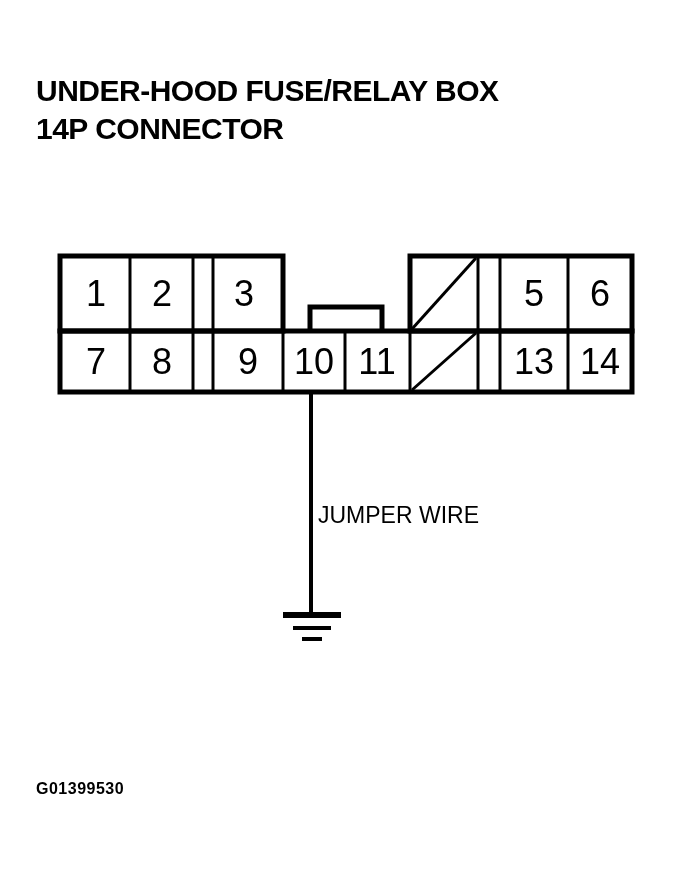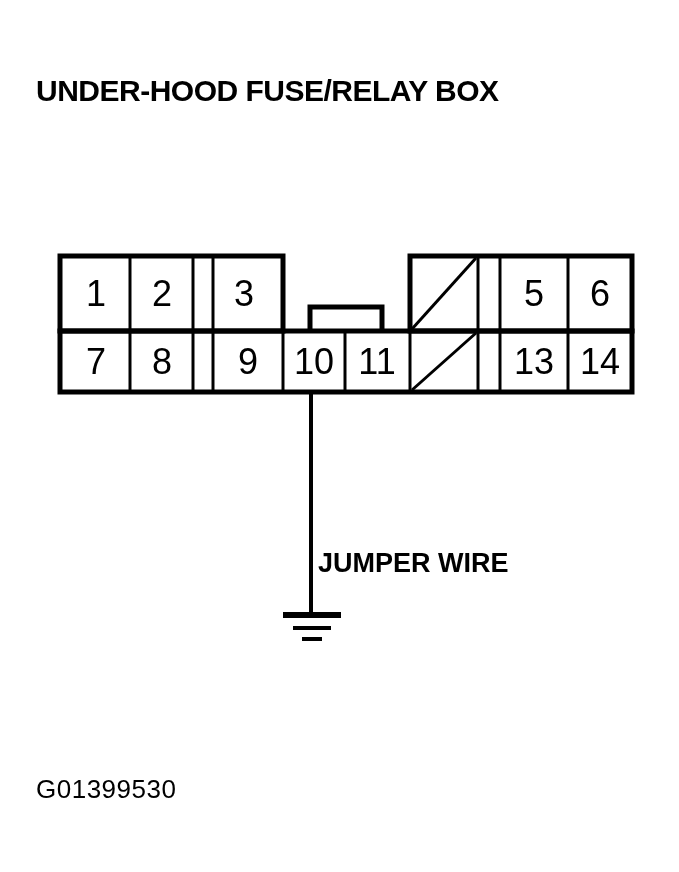--- a/index.html
+++ b/index.html
@@ -54,43 +54,42 @@
     font-weight: bold;
     font-size: 27px;
     line-height: 30px;
     white-space: nowrap;
   }
   .label-jumper {
     position: absolute;
     left: 318px;
     top: 500px;
     font-family: "Liberation Sans", sans-serif;
-    font-weight: bold;
-    font-size: 27px;
+    font-weight: normal;
+    font-size: 23px;
     line-height: 30px;
     white-space: nowrap;
-    margin-top: 48px;
   }
   .caption {
     position: absolute;
     left: 84px;
     top: 719px;
     font-family: "Liberation Sans", sans-serif;
     font-weight: normal;
     font-size: 30px;
     line-height: 36px;
     white-space: nowrap;
   }
   .figure-id {
     position: absolute;
     left: 36px;
     top: 777px;
     font-family: "Liberation Sans", sans-serif;
-    font-weight: normal;
-    font-size: 26px;
+    font-weight: bold;
+    font-size: 16px;
     line-height: 24px;
     letter-spacing: 0.5px;
     white-space: nowrap;
   }
 
   .pin-num {
     font-family: "Liberation Sans", sans-serif;
     font-weight: normal;
     font-size: 36px;
     fill: #000;
@@ -98,20 +97,21 @@
     dominant-baseline: middle;
   }
 </style>
 </head>
 <body>
 
 <div class="figure">
 
   <div class="title-block">
     <div class="title-line">UNDER-HOOD FUSE/RELAY BOX</div>
+    <div class="title-line">14P CONNECTOR</div>
   </div>
 
   <svg class="connector-svg" width="679" height="872" viewBox="0 0 679 872">
 
     <rect x="60" y="256" width="223" height="75" fill="none" stroke="#000" stroke-width="5"></rect>
 
     <line x1="130" y1="256" x2="130" y2="331" stroke="#000" stroke-width="3"></line>
     <line x1="193" y1="256" x2="193" y2="331" stroke="#000" stroke-width="3"></line>
     <line x1="213" y1="256" x2="213" y2="331" stroke="#000" stroke-width="3"></line>
 

